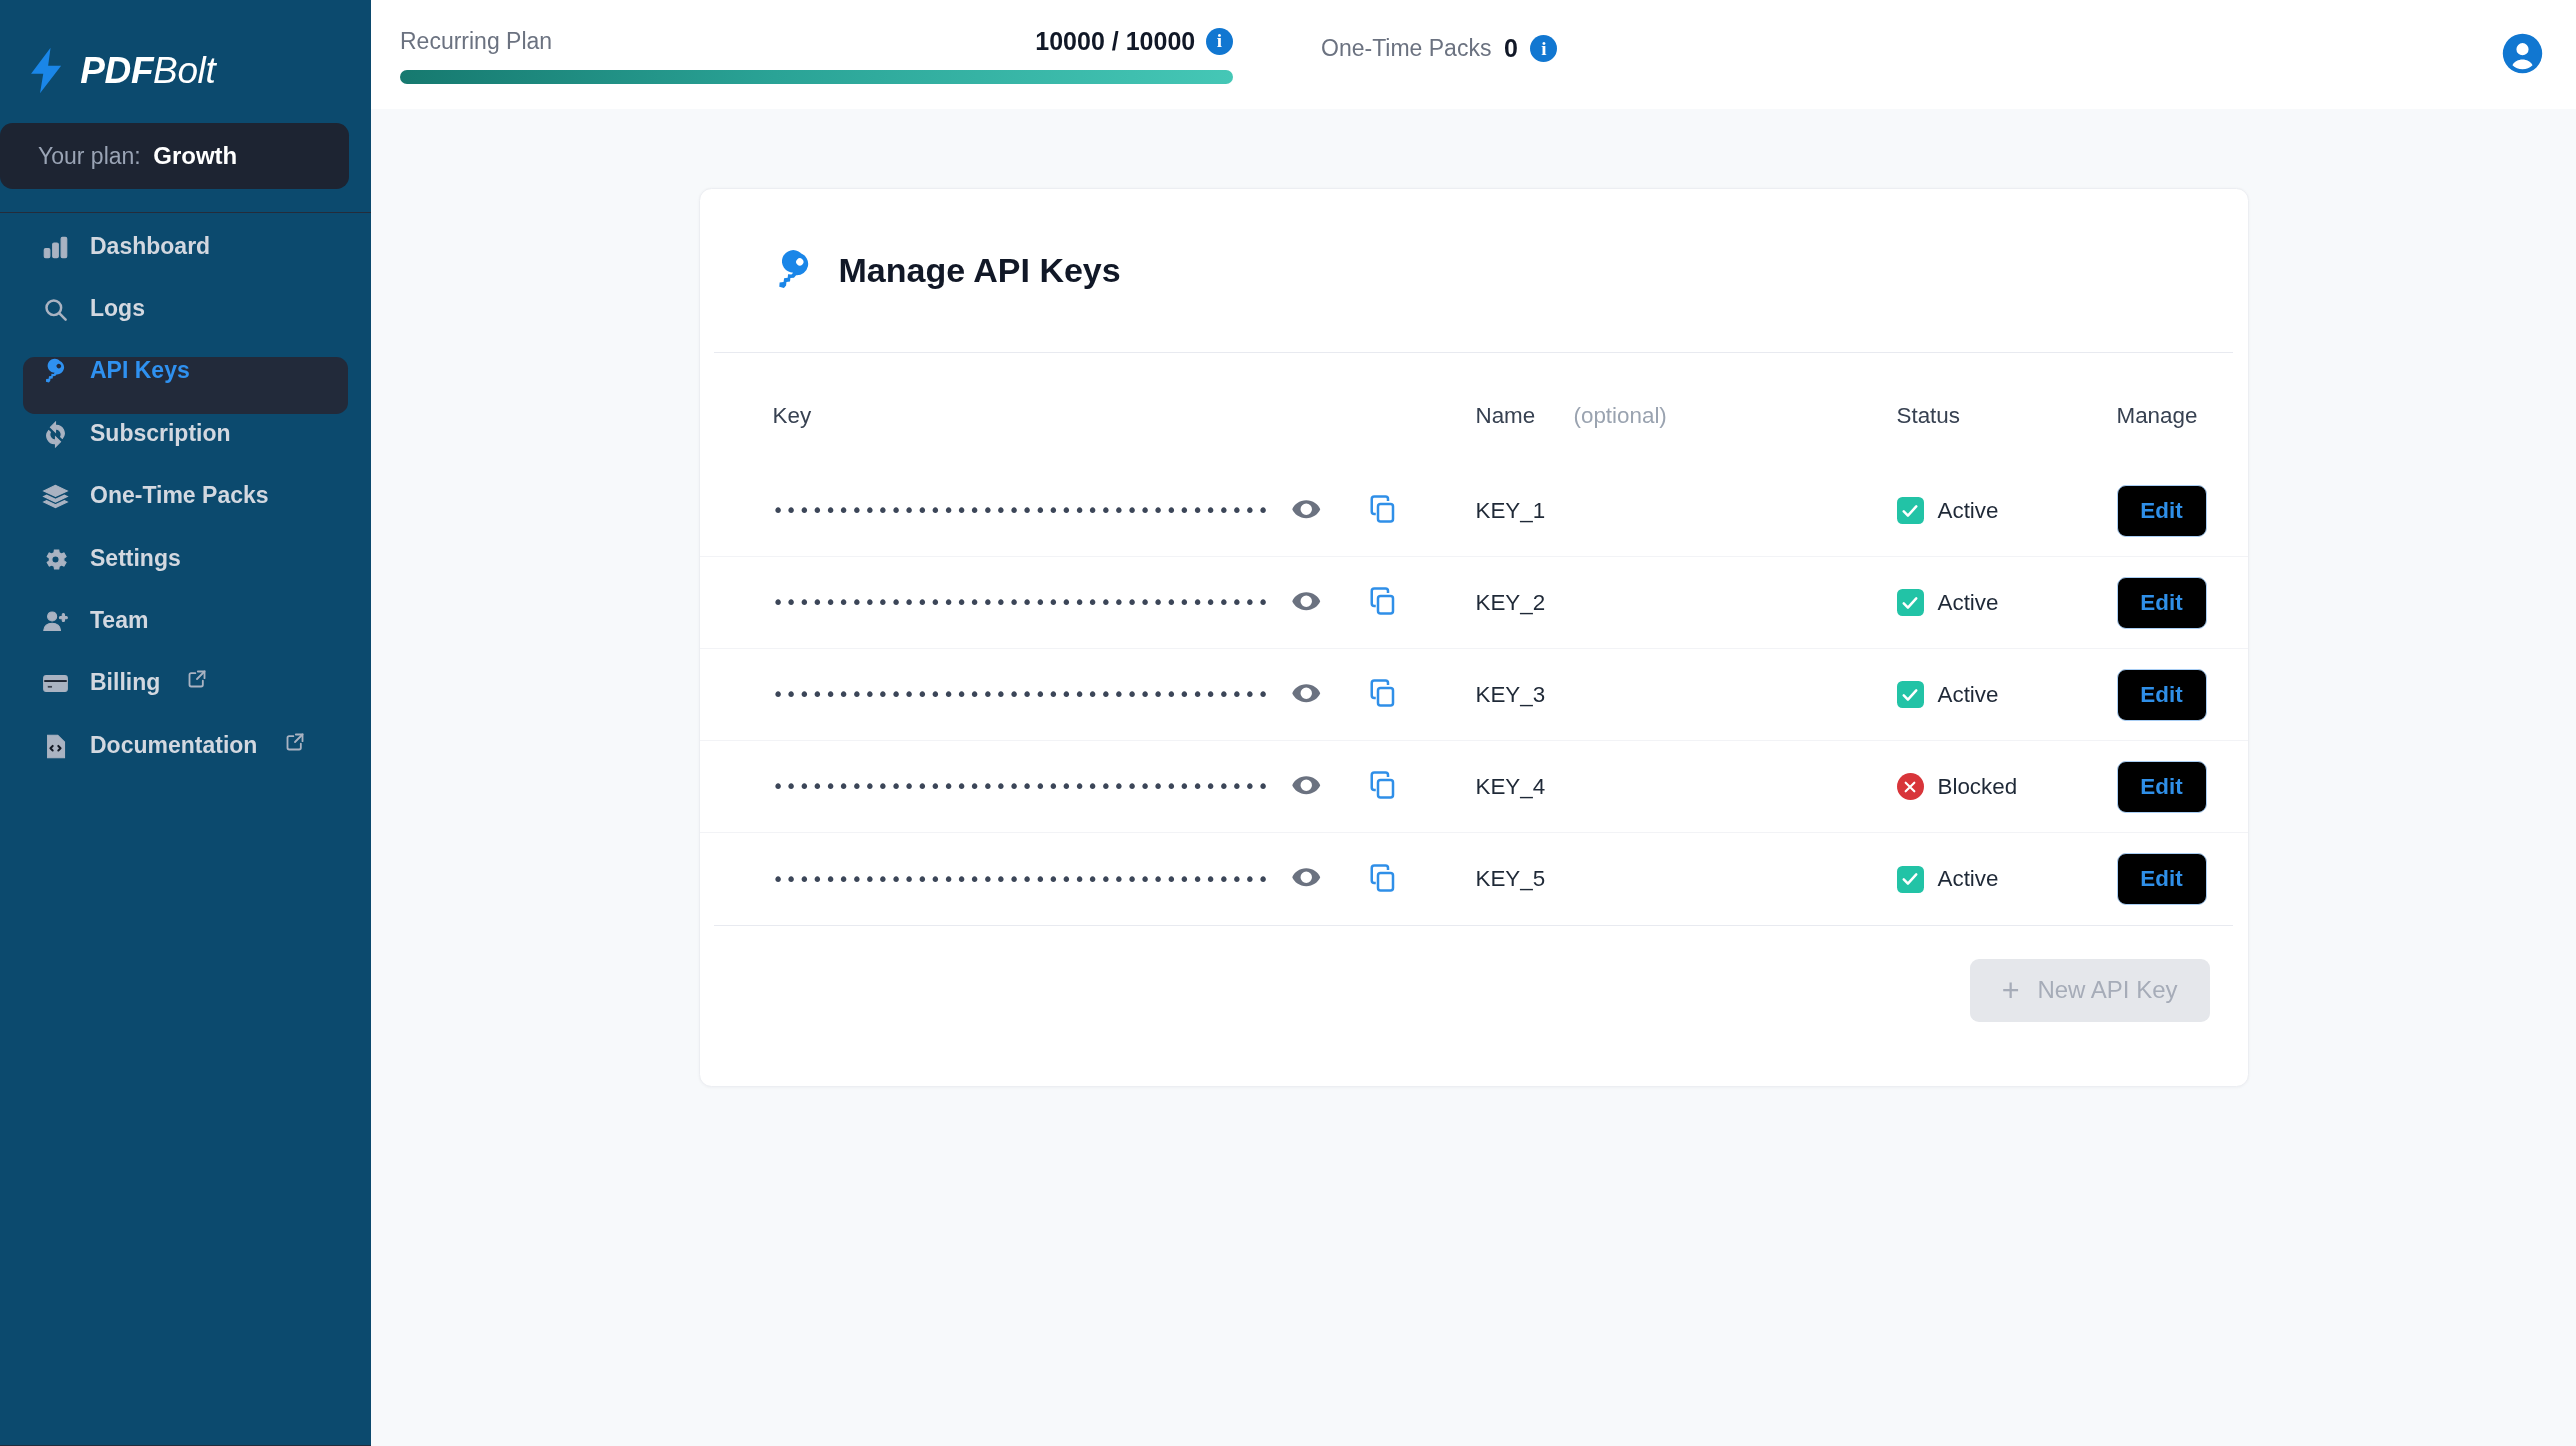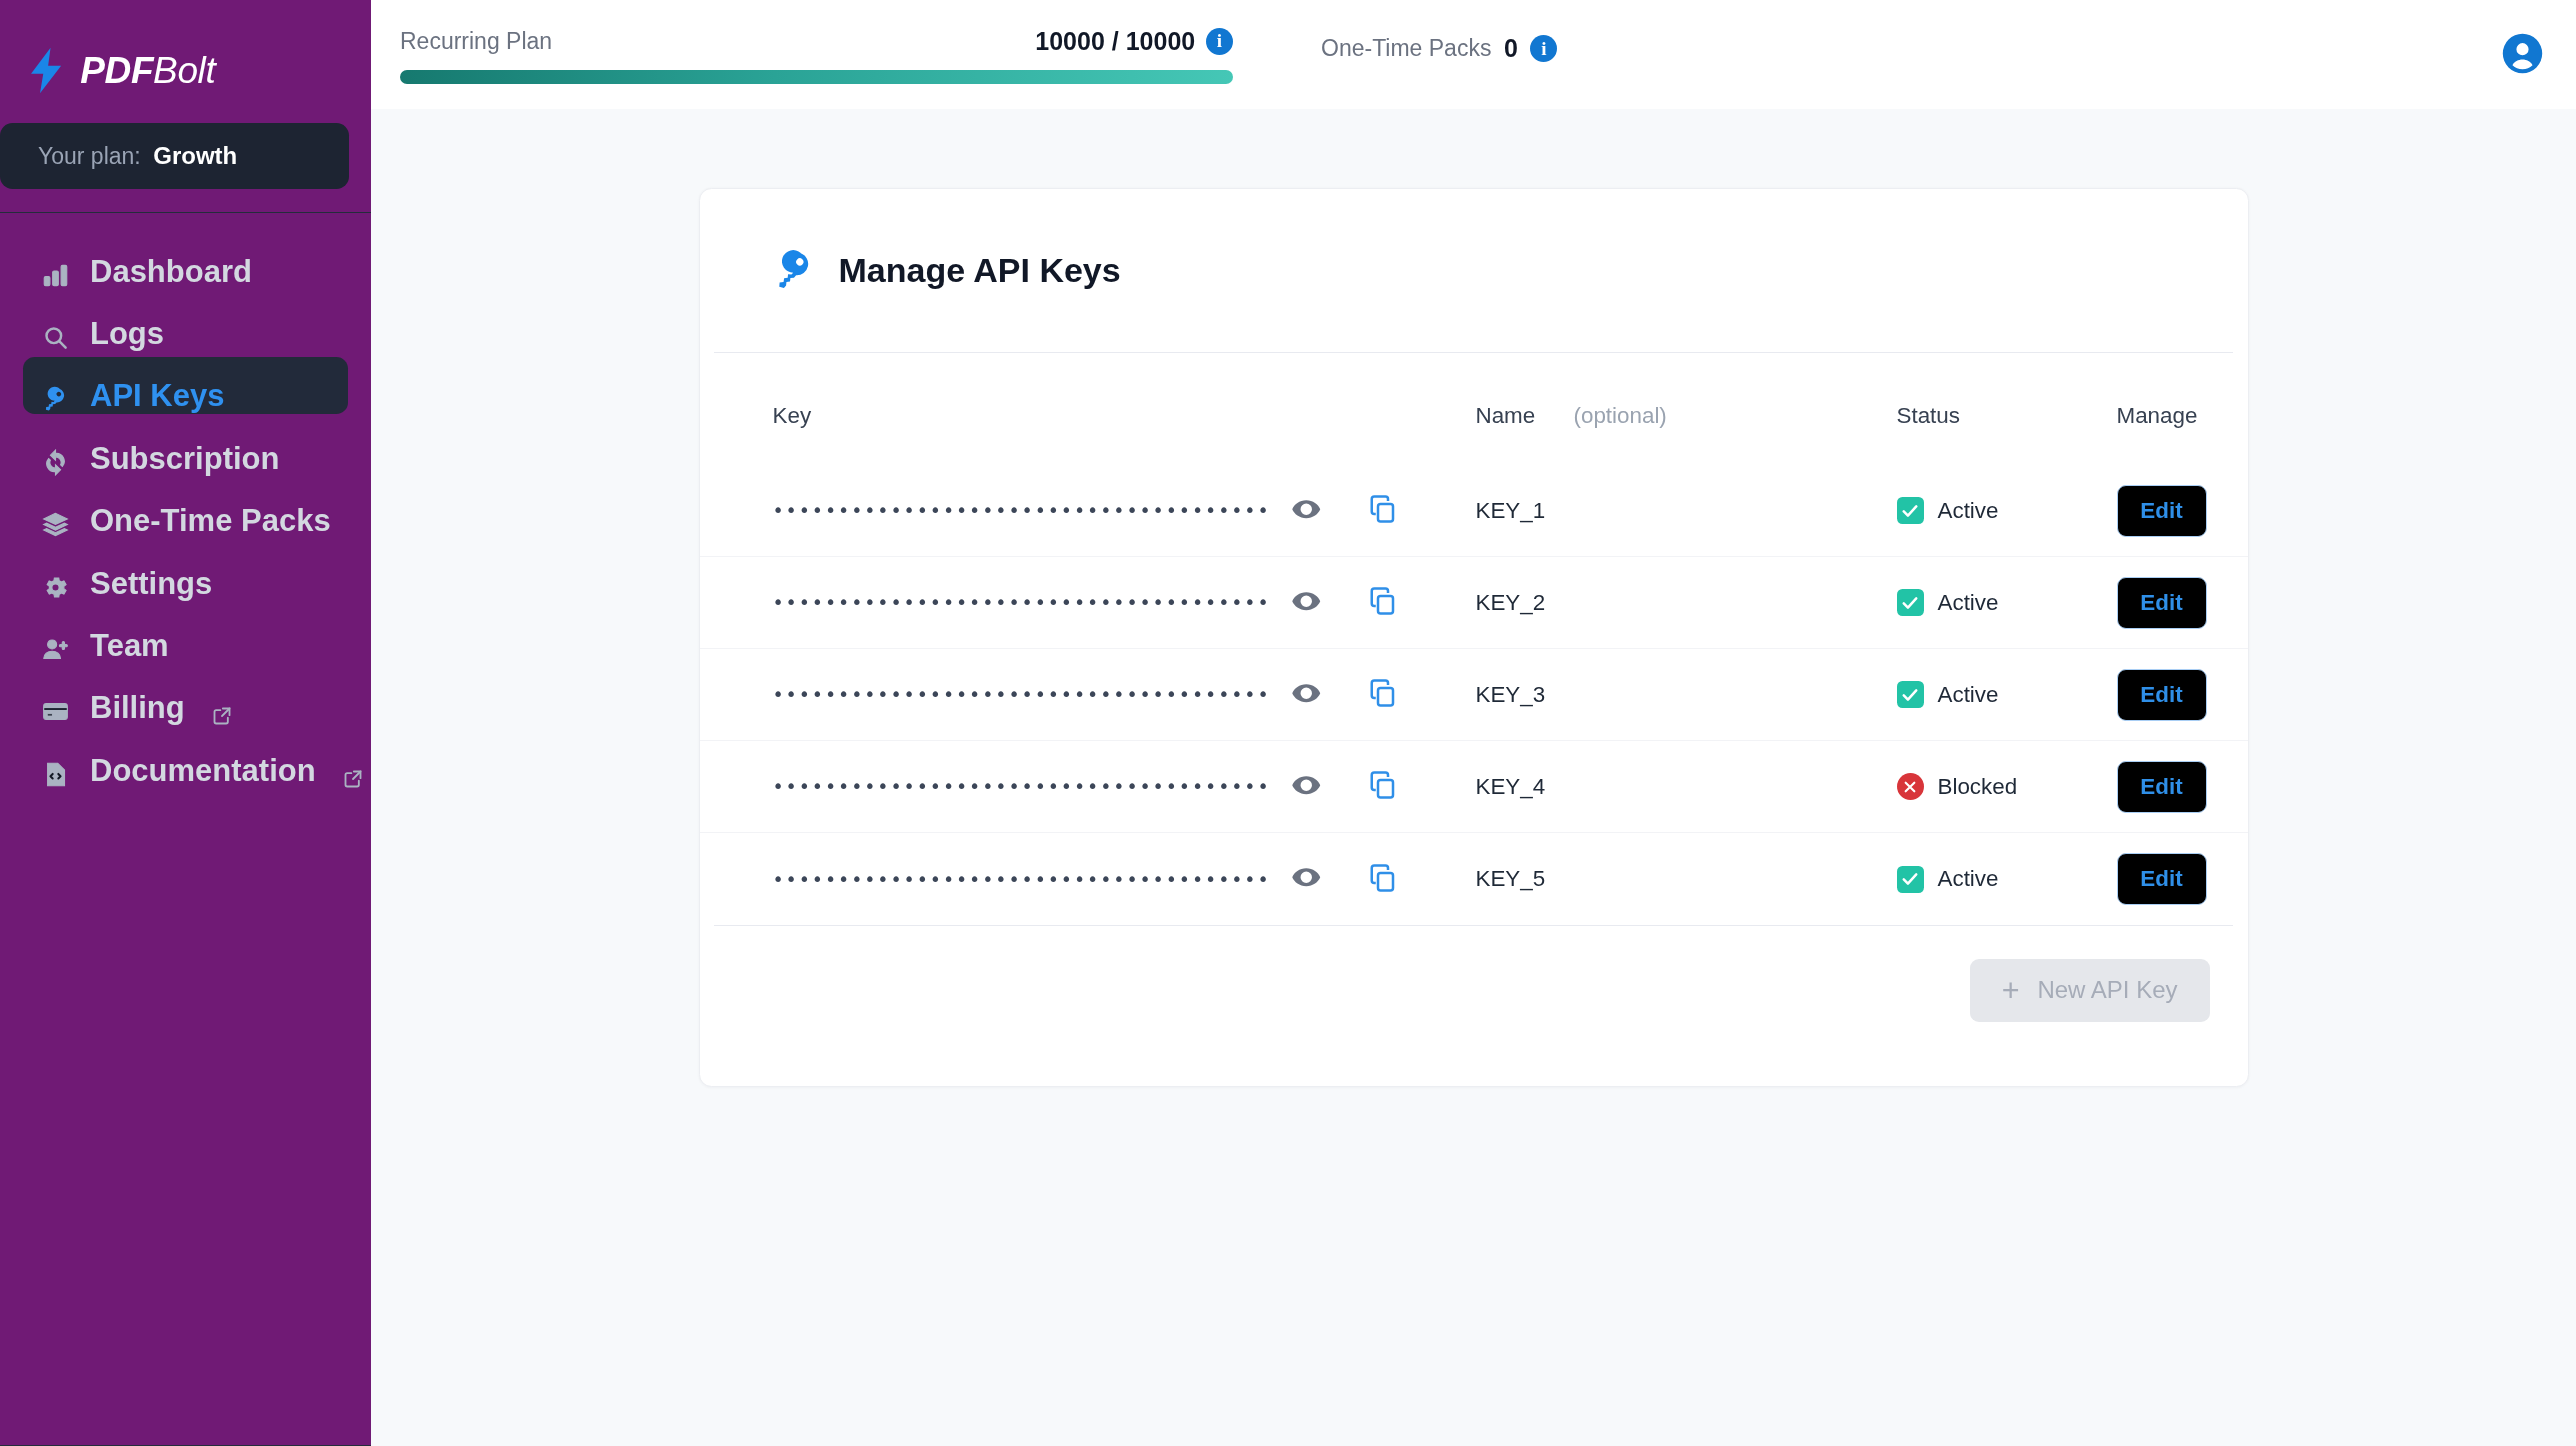--- a/index.html
+++ b/index.html
@@ -9,21 +9,21 @@
     background: #f7f9fb;
     overflow: hidden;
   }
   .app { display: flex; width: 2576px; height: 1446px; }
 
   
   .sidebar {
     width: 371px;
     min-width: 371px;
     height: 1446px;
-    background: #701a75;
+    background: #0c4a6e;
     display: flex;
     flex-direction: column;
     position: relative;
   }
   .brand {
     display: flex;
     align-items: center;
     gap: 14.3px;
     padding: 32px 0 0 27px;
     height: 109px;
@@ -57,28 +57,28 @@
   .nav-sep {
     height: 0.9px;
     background: #242c3b;
     margin-top: 22.4px;
     width: 371px;
   }
 
   .nav { padding-top: 20px; flex: 1 1 auto; }
   .nav-item {
     display: flex;
-    align-items: flex-end;
+    align-items: flex-start;
     gap: 20px;
     height: 57px;
     margin: 0 23px 5.4px 23px;
     padding-left: 18px;
     border-radius: 11.6px;
     color: #d3d8e0;
-    font-size: 31px;
+    font-size: 23px;
     font-weight: 600;
     cursor: pointer;
     white-space: nowrap;
   }
   .nav-item .ico { width: 29px; height: 29px; flex: 0 0 29px; display:flex; align-items:center; justify-content:center; }
   .nav-item .ico svg { width: 27px; height: 27px; display:block; }
   .nav-item.active { background: #222a3a; color: #2f91f0; }
   .nav-item.active .ico svg { fill: #2f91f0; stroke: #2f91f0; }
   .nav-item .ico svg { fill: #aab3c2; stroke: #aab3c2; }
   .ext { width: 20px; height: 20px; margin-left: 7.2px; }

